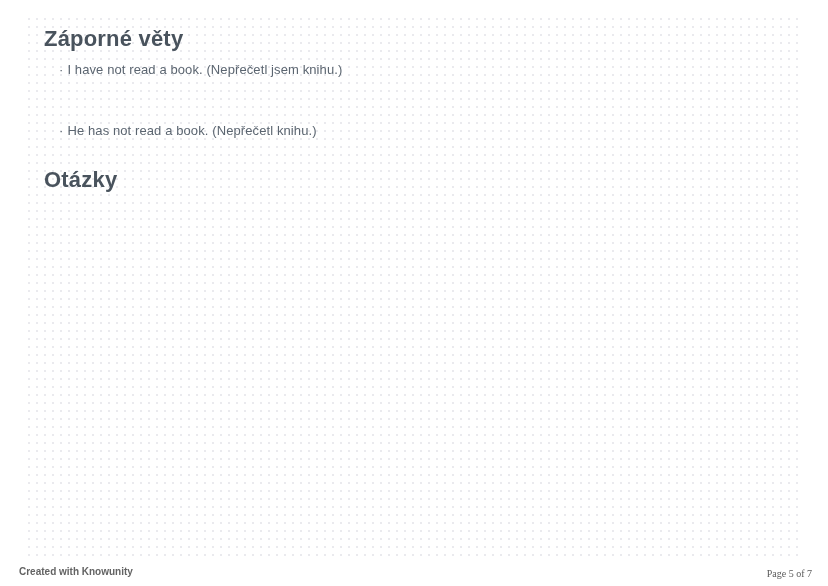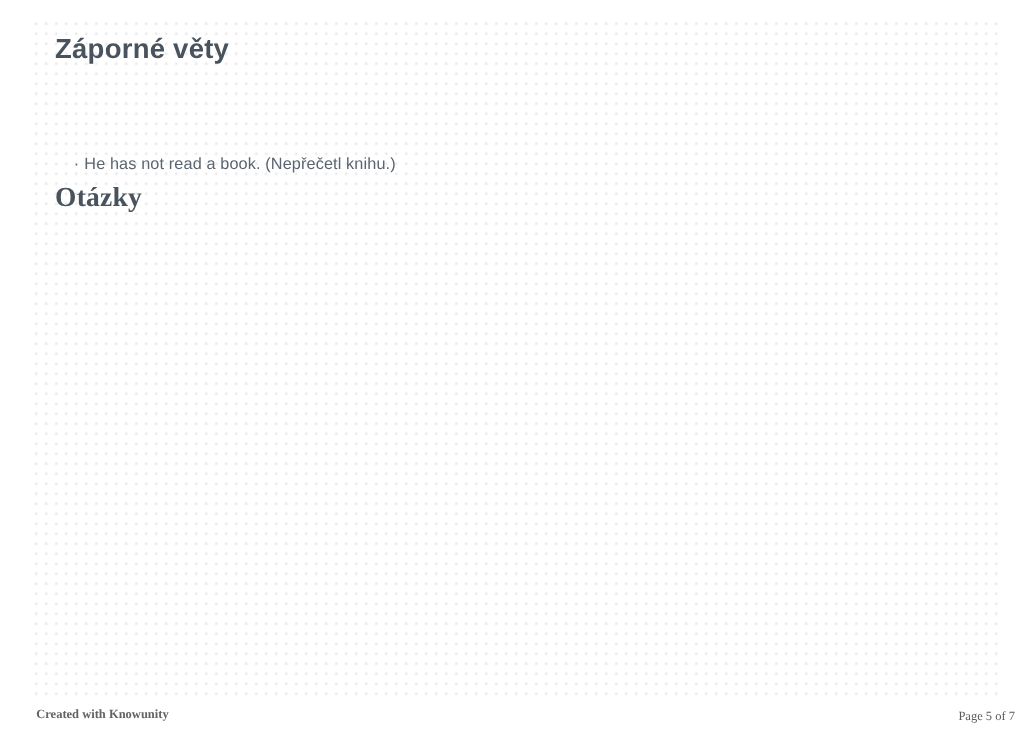--- a/index.html
+++ b/index.html
@@ -30,21 +30,21 @@
     left: 44px;
     margin: 0;
     font-size: 22px;
     line-height: 22px;
     font-weight: 700;
     letter-spacing: 0.2px;
     color: #49535d;
     white-space: nowrap;
   }
   #heading-1 { top: 28px; }
-  #heading-2 { top: 147px; font-family: Liberation Serif, serif; }
+  #heading-2 { top: 169px; }
   .bullet-row {
     position: absolute;
     left: 59px;
     font-size: 13px;
     line-height: 13px;
     color: #5b6570;
     white-space: nowrap;
     letter-spacing: 0.1px;
   }
   .bullet-glyph {
@@ -53,23 +53,23 @@
     color: #5b6570;
   }
   #row-0 { top: 63px; }
   #row-1 { top: 95px; }
   #row-2 { top: 124px; }
   #row-3 { top: 192px; }
   #row-4 { top: 221px; }
   #row-5 { top: 250px; }
   .footer-left {
     position: absolute;
-    left: 29px;
+    left: 19px;
     top: 566px;
-    font-family: Liberation Serif, serif;
+    font-family: Liberation Sans, sans-serif;
     font-weight: 700;
     font-size: 10px;
     line-height: 12px;
     color: #636363;
     white-space: nowrap;
   }
   .footer-right {
     position: absolute;
     right: 16px;
     top: 568px;
@@ -82,20 +82,23 @@
   }
 </style>
 </head>
 <body>
 
 <div class="sheet">
   <div class="dotgrid"></div>
 
   <h1 class="heading" id="heading-1">Záporné věty</h1>
 
+  <div class="bullet-row" id="row-0">
+    <span class="bullet-glyph">·</span><span>I have not read a book. (Nepřečetl jsem knihu.)</span>
+  </div>
   <div class="bullet-row" id="row-2">
     <span class="bullet-glyph">·</span><span>He has not read a book. (Nepřečetl knihu.)</span>
   </div>
 
   <h1 class="heading" id="heading-2">Otázky</h1>
 
 
   <div class="footer-left">Created with Knowunity</div>
 
   <div class="footer-right">Page 5 of 7</div>

